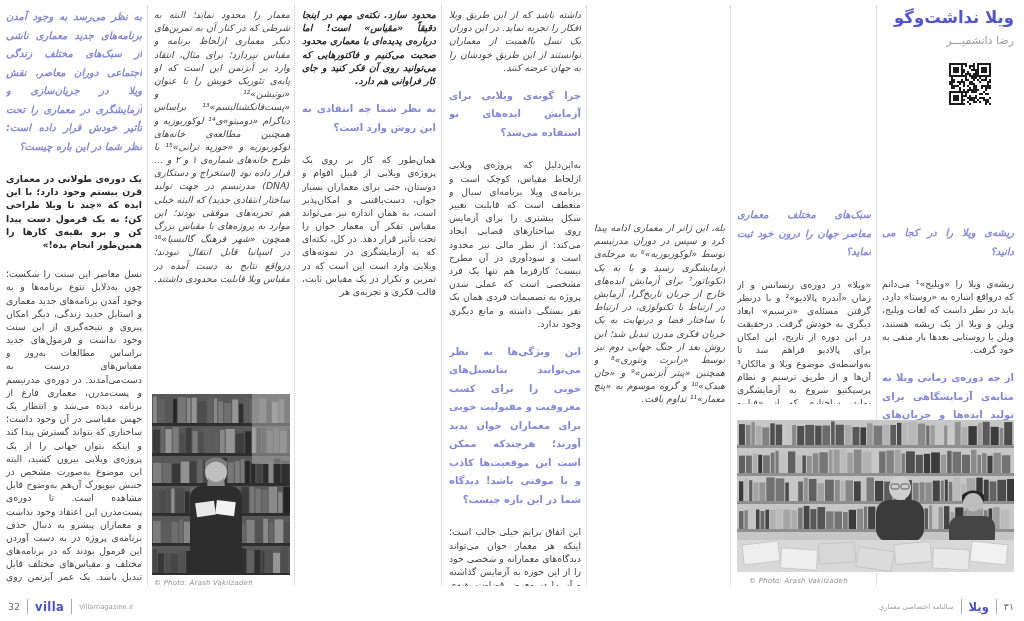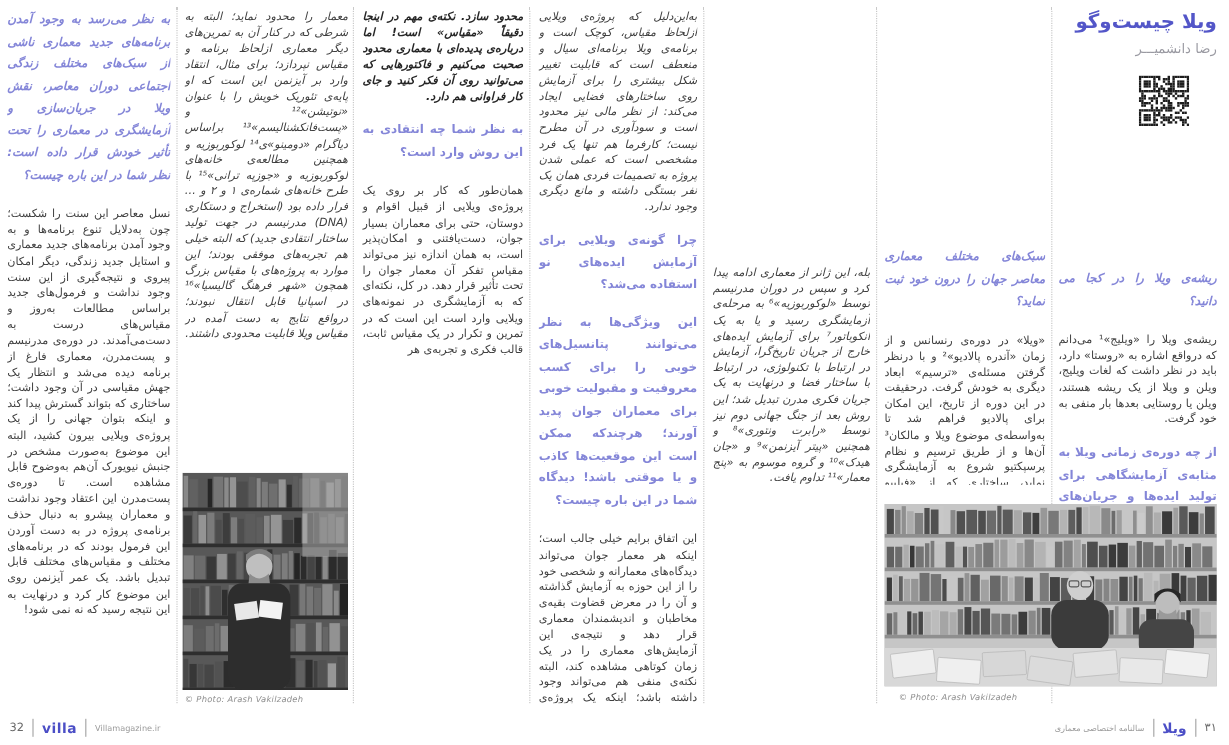--- a/index.html
+++ b/index.html
@@ -46,21 +46,21 @@
 <div class="spread">
 
   <div class="sep" style="left:147px"></div>
   <div class="sep" style="left:294px"></div>
   <div class="sep" style="left:441px"></div>
   <div class="sep" style="left:586px"></div>
   <div class="sep" style="left:730px"></div>
   <div class="sep" style="left:876px"></div>
 
   <div class="title-block">
-    <div class="article-title">ویلا چیست‌وگو</div>
+    <div class="article-title">ویلا نداشت‌وگو</div>
     <div class="article-author">رضا دانشمیـــر</div>
   </div>
 
   <div class="qr" id="qr"><svg width="42" height="42" viewBox="0 0 42 42" fill="#1d1d1d">
         <rect x="0" y="0" width="2" height="2"></rect>
         <rect x="2" y="0" width="2" height="2"></rect>
         <rect x="4" y="0" width="2" height="2"></rect>
         <rect x="6" y="0" width="2" height="2"></rect>
         <rect x="8" y="0" width="2" height="2"></rect>
         <rect x="10" y="0" width="2" height="2"></rect>
@@ -502,35 +502,37 @@
 
   <div class="footer footer-right">
     <span class="f-page">۳۱</span>
     <span class="f-bar"></span>
     <span class="f-logo-fa">ویلا</span>
     <span class="f-bar"></span>
     <span class="f-small">سالنامه اختصاصی معماری</span>
   </div>
 
   <div class="col" style="left:449px;top:8px;width:132px;height:578px">
+      <p class="blk blk-a">داشته باشد که از این طریق ویلا افکار را تجربه نماید. در این دوران یک نسل بااهمیت از معماران توانستند از این طریق خودشان را به جهان عرضه کنند.</p>
+      <p class="blk blk-q">چرا گونه‌ی ویلایی برای آزمایش ایده‌های نو استفاده می‌شد؟</p>
       <p class="blk blk-a">به‌این‌دلیل که پروژه‌ی ویلایی ازلحاظ مقیاس، کوچک است و برنامه‌ی ویلا برنامه‌ای سیال و منعطف است که قابلیت تغییر شکل بیشتری را برای آزمایش روی ساختارهای فضایی ایجاد می‌کند: از نظر مالی نیز محدود است و سودآوری در آن مطرح نیست؛ کارفرما هم تنها یک فرد مشخصی است که عملی شدن پروژه به تصمیمات فردی همان یک نفر بستگی داشته و مانع دیگری وجود ندارد.</p>
-      <p class="blk blk-q">چرا گونه‌ی ویلایی برای آزمایش ایده‌های نو استفاده می‌شد؟</p>
       <p class="blk blk-q">این ویژگی‌ها به نظر می‌توانند پتانسیل‌های خوبی را برای کسب معروفیت و مقبولیت خوبی برای معماران جوان پدید آورند؛ هرچندکه ممکن است این موقعیت‌ها کاذب و یا موقتی باشد! دیدگاه شما در این باره چیست؟</p>
       <p class="blk blk-a">این اتفاق برایم خیلی جالب است؛ اینکه هر معمار جوان می‌تواند دیدگاه‌های معمارانه و شخصی خود را از این حوزه به آزمایش گذاشته و آن را در معرض قضاوت بقیه‌ی مخاطبان و اندیشمندان معماری قرار دهد و نتیجه‌ی این آزمایش‌های معماری را در یک زمان کوتاهی مشاهده کند، البته نکته‌ی منفی هم می‌تواند وجود داشته باشد؛ اینکه یک پروژه‌ی ویلایی به‌واسطه‌ی محدود بودن در مقیاس درصورت تکرار ممکن است تجربه‌ای محدود برای معمار خویش رقم بزند و یا مقیاس مانور (انعطاف و قدرت حرکتی) آرشیتکت‌ها را نیز به همان اندازه</p>
     </div>
   <div class="col" style="left:302px;top:8px;width:134px;height:578px">
       <p class="blk blk-b">محدود سازد. نکته‌ی مهم در اینجا دقیقاً «مقیاس» است! اما درباره‌ی پدیده‌ای با معماری محدود صحبت می‌کنیم و فاکتورهایی که می‌توانید روی آن فکر کنید و جای کار فراوانی هم دارد.</p>
       <p class="blk blk-q">به نظر شما چه انتقادی به این روش وارد است؟</p>
       <p class="blk blk-a">همان‌طور که کار بر روی یک پروژه‌ی ویلایی از قبیل اقوام و دوستان، حتی برای معماران بسیار جوان، دست‌یافتنی و امکان‌پذیر است، به همان اندازه نیز می‌تواند مقیاس تفکر آن معمار جوان را تحت تأثیر قرار دهد. در کل، نکته‌ای که به آزمایشگری در نمونه‌های ویلایی وارد است این است که در تمرین و تکرار در یک مقیاس ثابت، قالب فکری و تجربه‌ی هر</p>
     </div>
   <div class="col" style="left:154px;top:8px;width:136px;height:380px">
       <p class="blk blk-a">معمار را محدود نماید؛ البته به شرطی که در کنار آن به تمرین‌های دیگر معماری ازلحاظ برنامه و مقیاس نپردازد؛ برای مثال، انتقاد وارد بر آیزنمن این است که او پایه‌ی تئوریک خویش را با عنوان «نوتیشن»¹² و «پست‌فانکشنالیسم»¹³ براساس دیاگرام «دومینو»ی¹⁴ لوکوربوزیه و همچنین مطالعه‌ی خانه‌های لوکوربوزیه و «جوزپه ترانی»¹⁵ با طرح خانه‌های شماره‌ی ۱ و ۲ و … قرار داده بود (استخراج و دستکاری (DNA) مدرنیسم در جهت تولید ساختار انتقادی جدید) که البته خیلی هم تجربه‌های موفقی بودند؛ این موارد به پروژه‌های با مقیاس بزرگ همچون «شهر فرهنگ گالیسیا»¹⁶ در اسپانیا قابل انتقال نبودند؛ درواقع نتایج به دست آمده در مقیاس ویلا قابلیت محدودی داشتند.</p>
     </div>
   <div class="col" style="left:6px;top:8px;width:136px;height:578px">
       <p class="blk blk-q">به نظر می‌رسد به وجود آمدن برنامه‌های جدید معماری ناشی از سبک‌های مختلف زندگی اجتماعی دوران معاصر، نقش ویلا در جریان‌سازی و آزمایشگری در معماری را تحت تأثیر خودش قرار داده است: نظر شما در این باره چیست؟</p>
+      <p class="blk blk-b">یک دوره‌ی طولانی در معماری قرن بیستم وجود دارد؛ با این ایده که «چند تا ویلا طراحی کن؛ به یک فرمول دست پیدا کن و برو بقیه‌ی کارها را همین‌طور انجام بده!»</p>
       <p class="blk blk-a">نسل معاصر این سنت را شکست؛ چون به‌دلایل تنوع برنامه‌ها و به وجود آمدن برنامه‌های جدید معماری و استایل جدید زندگی، دیگر امکان پیروی و نتیجه‌گیری از این سنت وجود نداشت و فرمول‌های جدید براساس مطالعات به‌روز و مقیاس‌های درست به دست‌می‌آمدند. در دوره‌ی مدرنیسم و پست‌مدرن، معماری فارغ از برنامه دیده می‌شد و انتظار یک جهش مقیاسی در آن وجود داشت؛ ساختاری که بتواند گسترش پیدا کند و اینکه بتوان جهانی را از یک پروژه‌ی ویلایی بیرون کشید، البته این موضوع به‌صورت مشخص در جنبش نیویورک آن‌هم به‌وضوح قابل مشاهده است. تا دوره‌ی پست‌مدرن این اعتقاد وجود نداشت و معماران پیشرو به دنبال حذف برنامه‌ی پروژه در به دست آوردن این فرمول بودند که در برنامه‌های مختلف و مقیاس‌های مختلف قابل تبدیل باشد. یک عمر آیزنمن روی این موضوع کار کرد و درنهایت به این نتیجه رسید که نه نمی شود!</p>
     </div>
 
   <div class="photo photo-left">
     <svg id="ph-left" width="138" height="181" viewBox="0 0 138 181" xmlns="http://www.w3.org/2000/svg">
         <rect width="138" height="181" fill="#585858"></rect>
         <rect x="1.0" y="2.5" width="3.8" height="26.5" fill="rgb(136,136,136)"></rect>
         <rect x="5.8" y="5.3" width="7.1" height="23.7" fill="rgb(97,97,97)"></rect>
         <rect x="13.9" y="4.6" width="6.3" height="24.4" fill="rgb(87,87,87)"></rect>
         <rect x="21.1" y="5.0" width="3.7" height="24.0" fill="rgb(38,38,38)"></rect>

